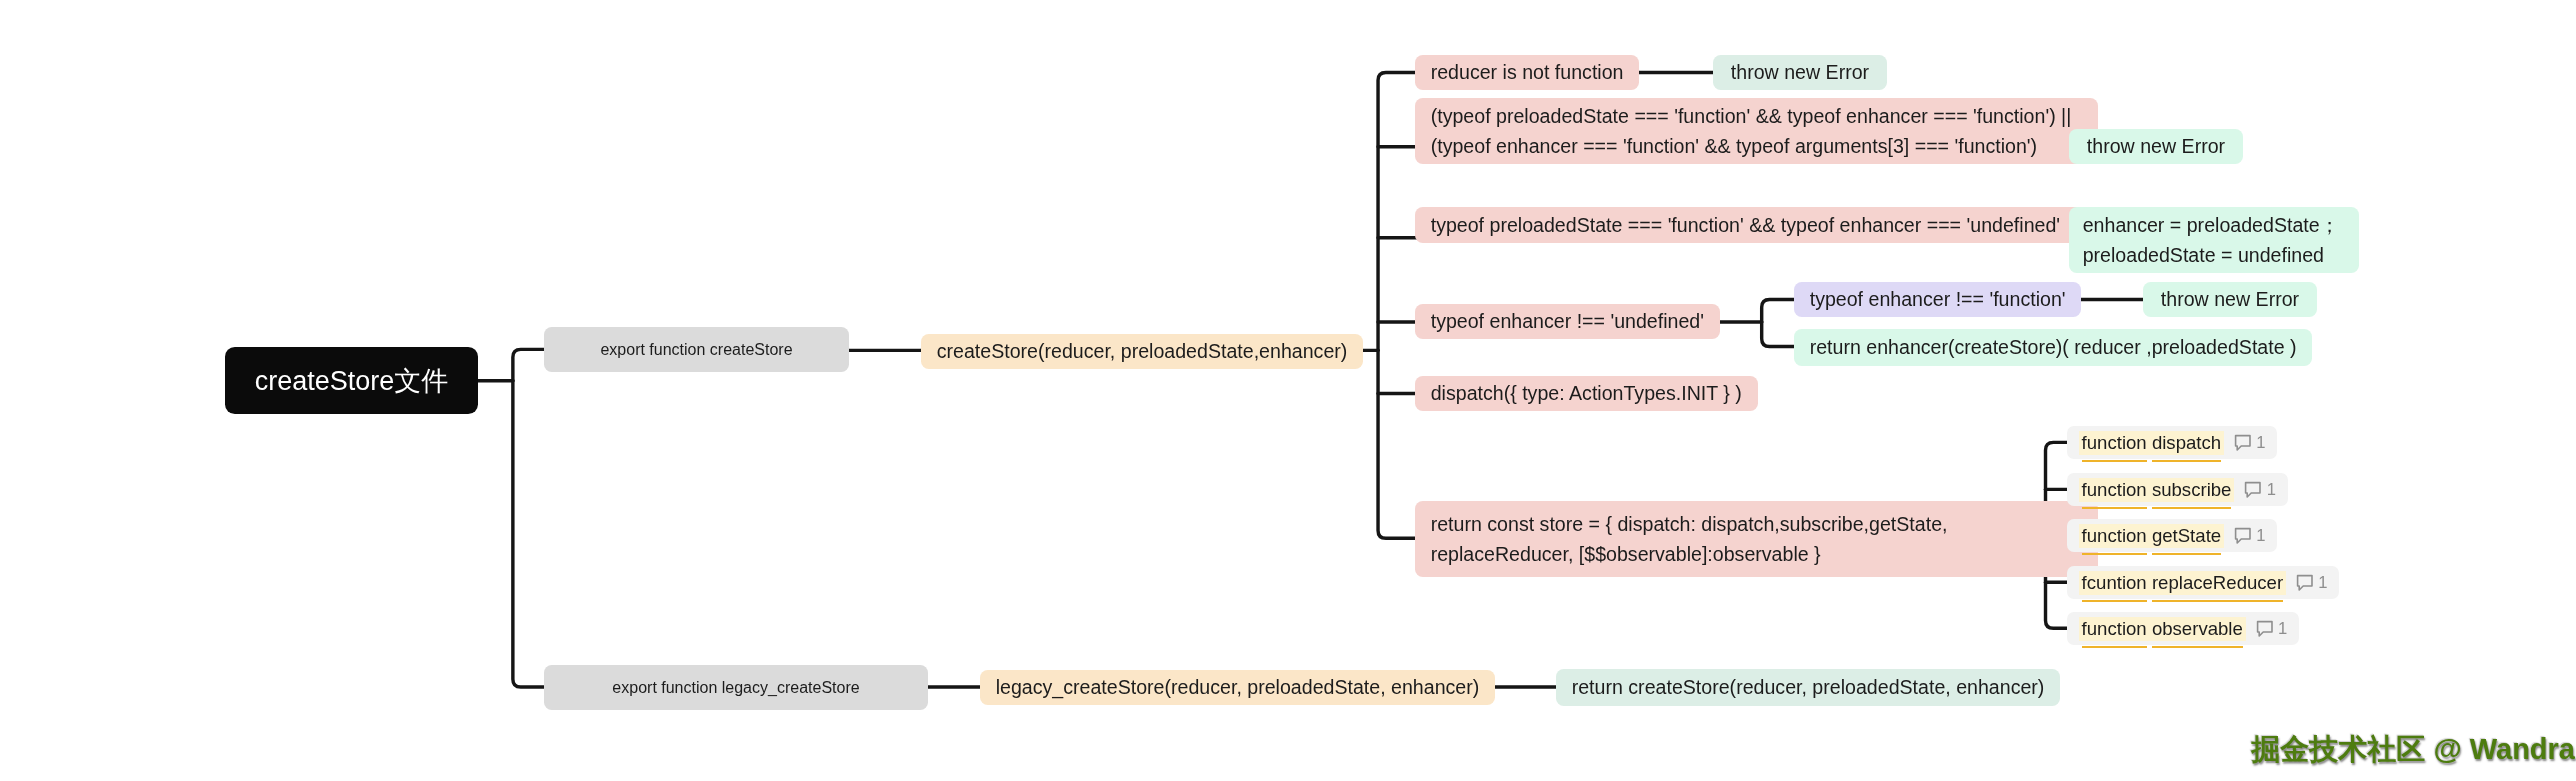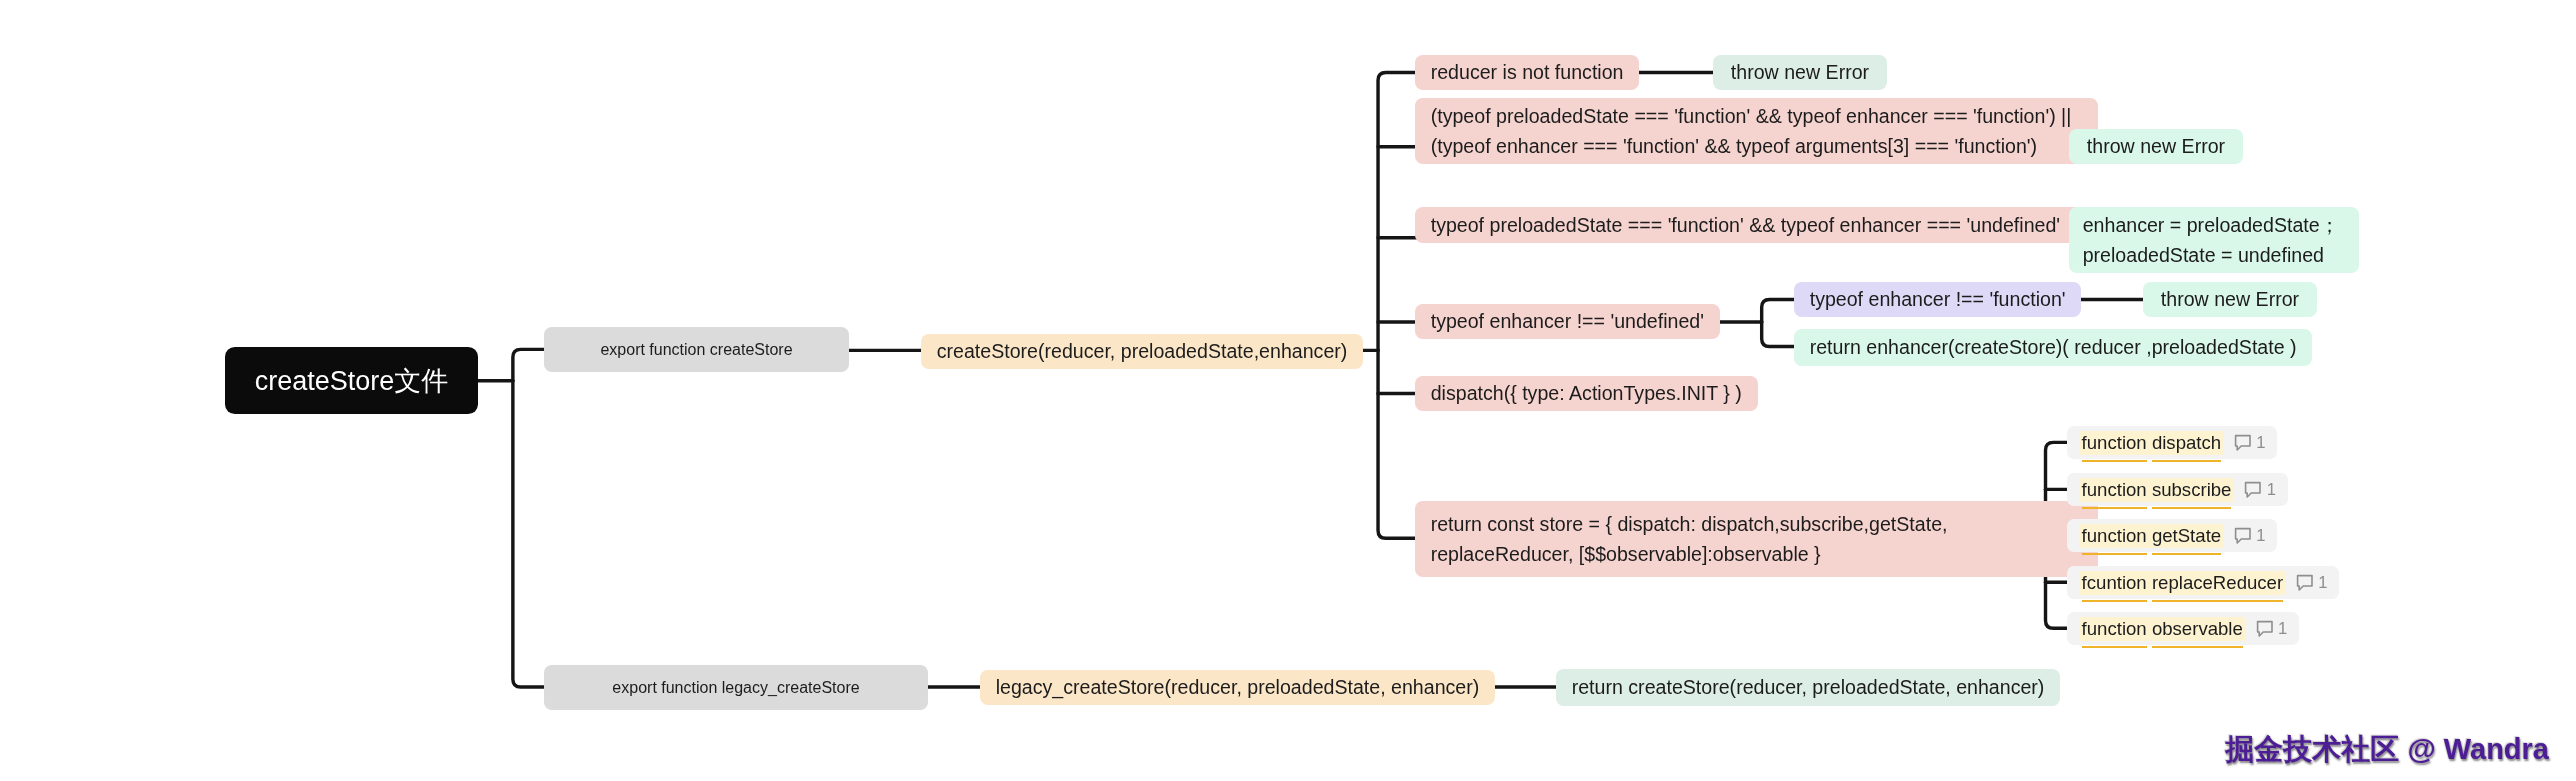--- a/index.html
+++ b/index.html
@@ -30,22 +30,22 @@
   .multi.small{width:290px;padding:2.9px 13.7px;}
   .fnode{
     position:absolute;z-index:1;height:33px;display:flex;align-items:center;
     background:#f3f3f3;border-radius:6.9px;padding:0 11.7px;font-size:18.6px;white-space:nowrap;
   }
   .fl-label{background:#fdf3d1;padding:1px 2.9px;}
   .word{border-bottom:2.9px solid #efb32a;padding-bottom:7px;}
   .cicon{width:19.6px;height:17.6px;margin-left:8.8px;flex:0 0 auto;}
   .ccount{color:#8e8e8e;font-size:16.6px;margin-left:3.9px;}
   .watermark{
-    position:absolute;z-index:1;right:27px;top:730px;font-size:29px;font-weight:700;
-    color:#4c1d95;text-shadow:1px 2px 2px rgba(70,70,70,0.65), -1px -1px 1px rgba(120,120,120,0.35);
+    position:absolute;z-index:1;right:1px;top:730px;font-size:29px;font-weight:700;
+    color:#4d7c0f;text-shadow:1px 2px 2px rgba(70,70,70,0.65), -1px -1px 1px rgba(120,120,120,0.35);
     white-space:nowrap;
   }
 </style>
 </head>
 <body>
 
 <div class="canvas">
 
   <svg class="wires" width="2576" height="781" viewBox="0 0 2632 798">
     <g fill="none" stroke="#151515" stroke-width="3.5" stroke-linecap="round">

